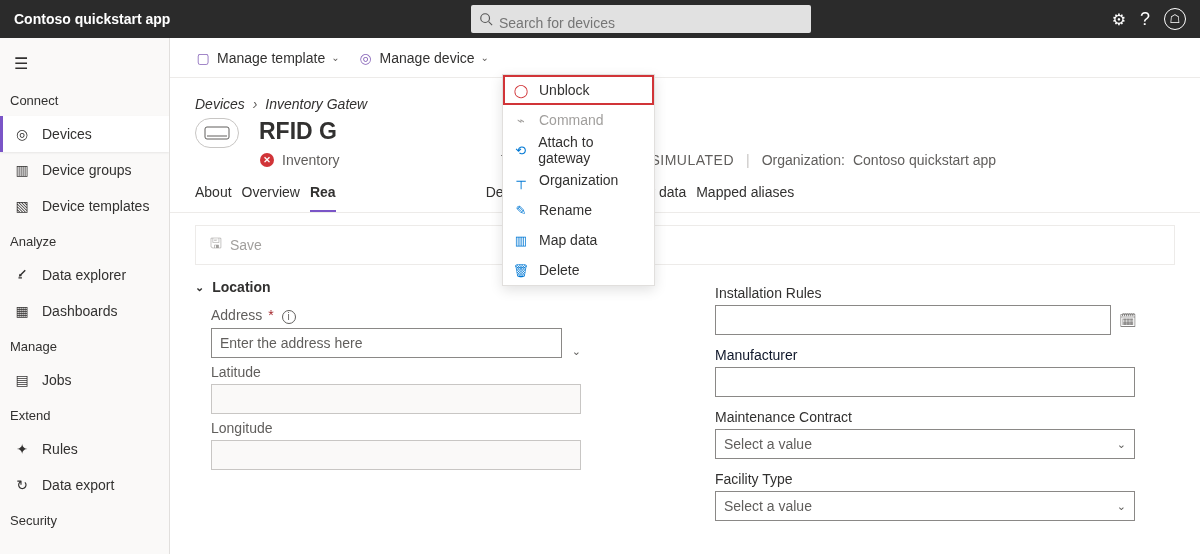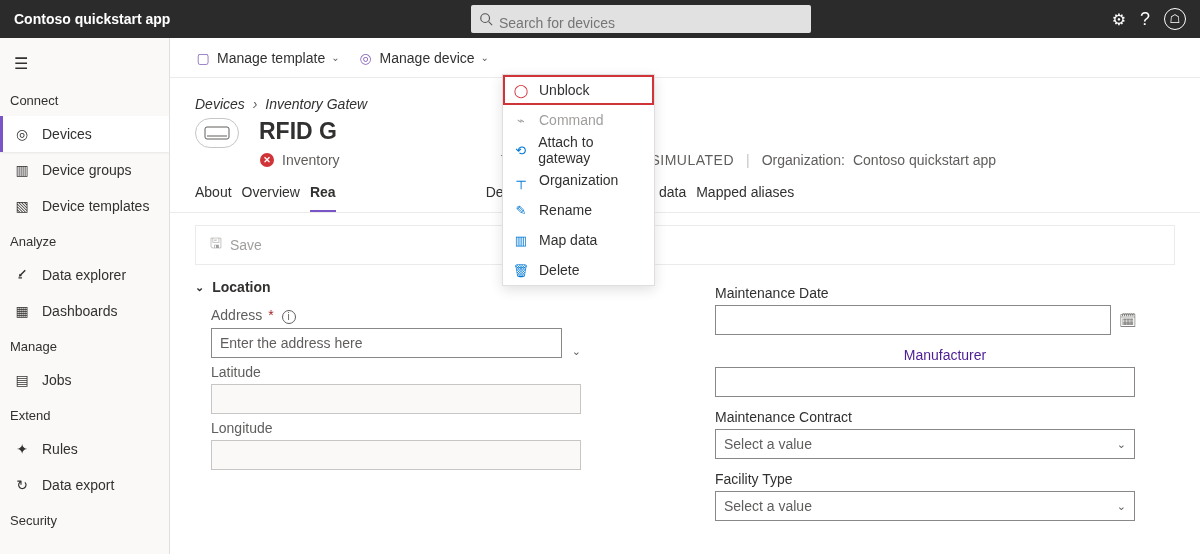--- a/index.html
+++ b/index.html
@@ -256,28 +256,28 @@
           </div>
           <div class="field-label">Latitude</div>
           <div class="text-input disabled" style="max-width:370px;"></div>
           <div class="field-label">Longitude</div>
           <div class="text-input disabled" style="max-width:370px;"></div>
         </div>
       </div>
 
       <div class="col col-right">
         <div class="row">
-          <div class="field-label" style="color:#323130;">Maintenance Date</div>
+          <div class="field-label" style="color:#323130;">Installation Rules</div>
           <div class="inst-row">
             <div class="text-input"></div>
             <span class="cal-icon">🗓</span>
           </div>
         </div>
         <div class="row">
-          <div class="field-label" style="color:#4c1d95;text-align:center;">Manufacturer</div>
+          <div class="field-label" style="color:#0f172a;">Manufacturer</div>
           <div class="text-input"></div>
         </div>
         <div class="row">
           <div class="field-label" style="color:#323130;">Maintenance Contract</div>
           <div class="select">
             <span class="placeholder">Select a value</span>
             <span style="font-size:11px;color:#605e5c;">⌄</span>
           </div>
         </div>
         <div class="row">

